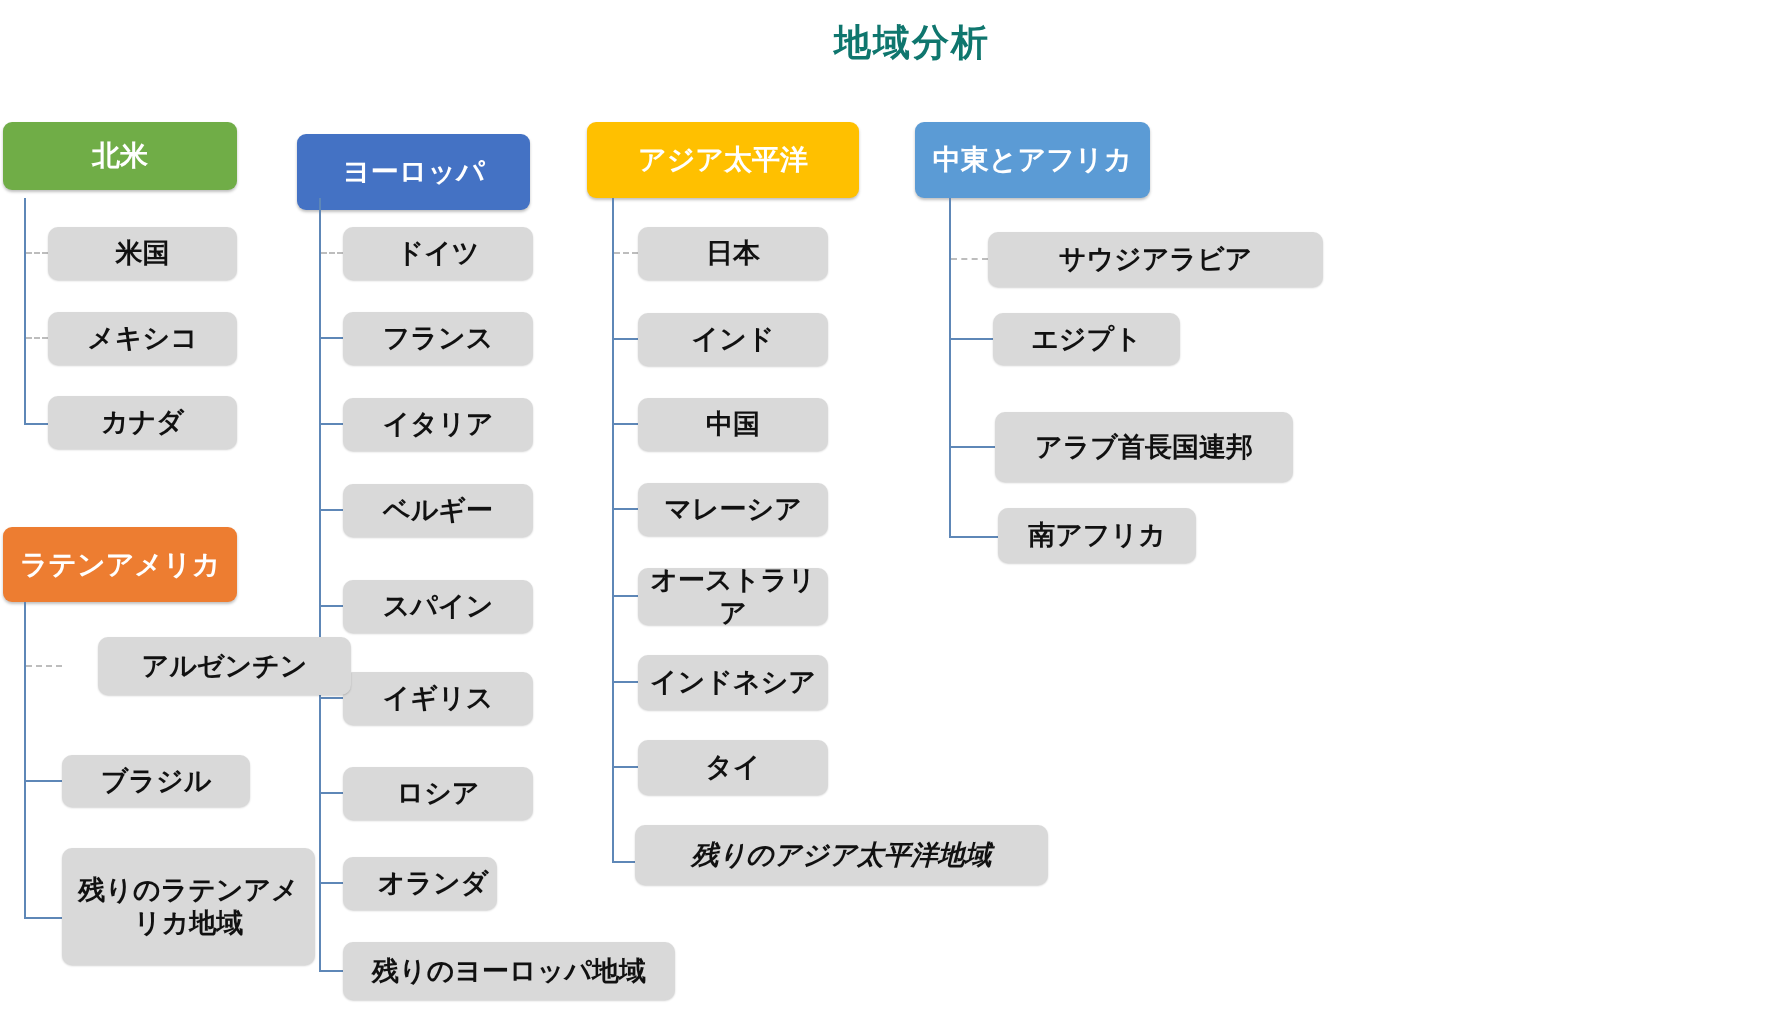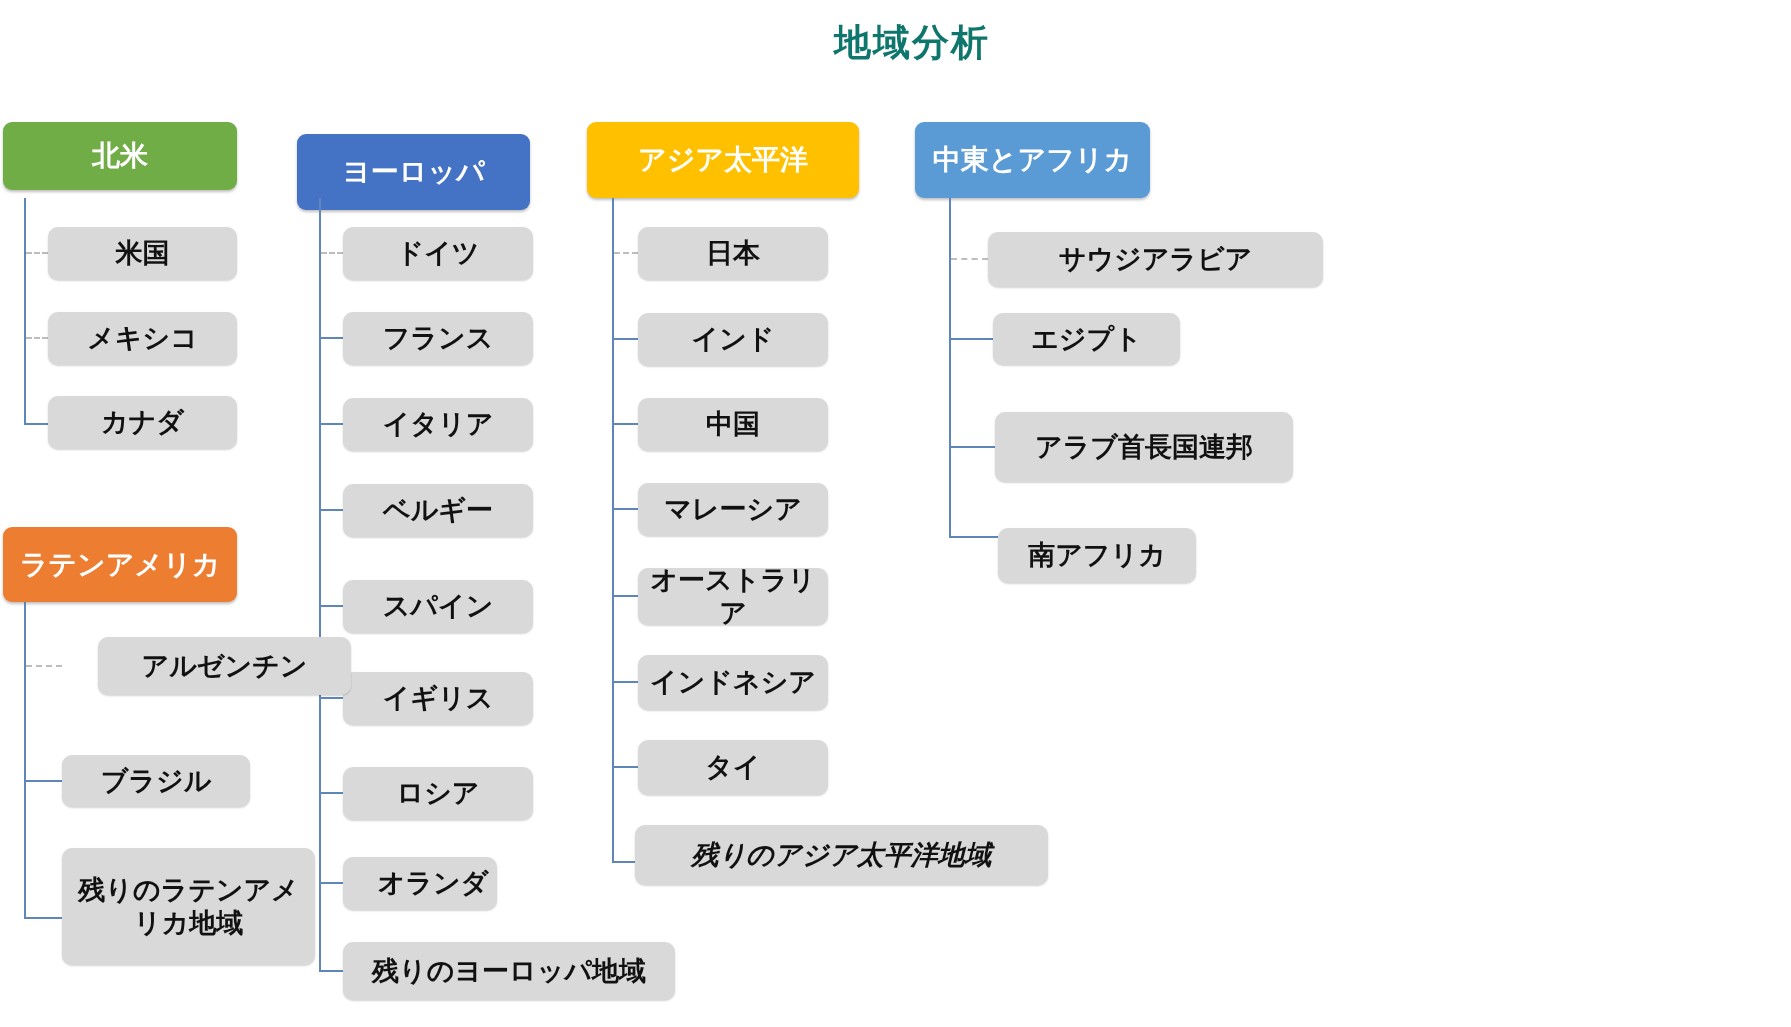--- a/index.html
+++ b/index.html
@@ -81,21 +81,21 @@
 
   <div class="hdr hdr-me" style="left:915px;top:122px;width:235px;height:76px;">中東とアフリカ</div>
   <div class="vline" style="left:949px;top:198px;height:340px;"></div>
   <div class="dline" style="left:951px;top:258px;width:37px;"></div>
   <div class="hline" style="left:951px;top:338px;width:42px;"></div>
   <div class="hline" style="left:951px;top:446px;width:44px;"></div>
   <div class="hline" style="left:949px;top:536px;width:49px;"></div>
   <div class="node" style="left:988px;top:232px;width:335px;height:55px;">サウジアラビア</div>
   <div class="node" style="left:993px;top:313px;width:187px;height:52px;">エジプト</div>
   <div class="node" style="left:995px;top:412px;width:298px;height:70px;">アラブ首長国連邦</div>
-  <div class="node" style="left:998px;top:528px;width:198px;height:55px;">南アフリカ</div>
+  <div class="node" style="left:998px;top:508px;width:198px;height:55px;">南アフリカ</div>
 
   <div class="hdr hdr-la" style="left:3px;top:527px;width:234px;height:75px;">ラテンアメリカ</div>
   <div class="vline" style="left:24px;top:602px;height:317px;"></div>
   <div class="dline" style="left:26px;top:665px;width:36px;"></div>
   <div class="hline" style="left:26px;top:780px;width:36px;"></div>
   <div class="hline" style="left:24px;top:917px;width:38px;"></div>
   <div class="node" style="left:62px;top:637px;width:253px;height:58px;margin-left:36px;">アルゼンチン</div>
   <div class="node" style="left:62px;top:755px;width:188px;height:52px;">ブラジル</div>
   <div class="node" style="left:62px;top:848px;width:253px;height:117px;">残りのラテンアメリカ地域</div>
 

